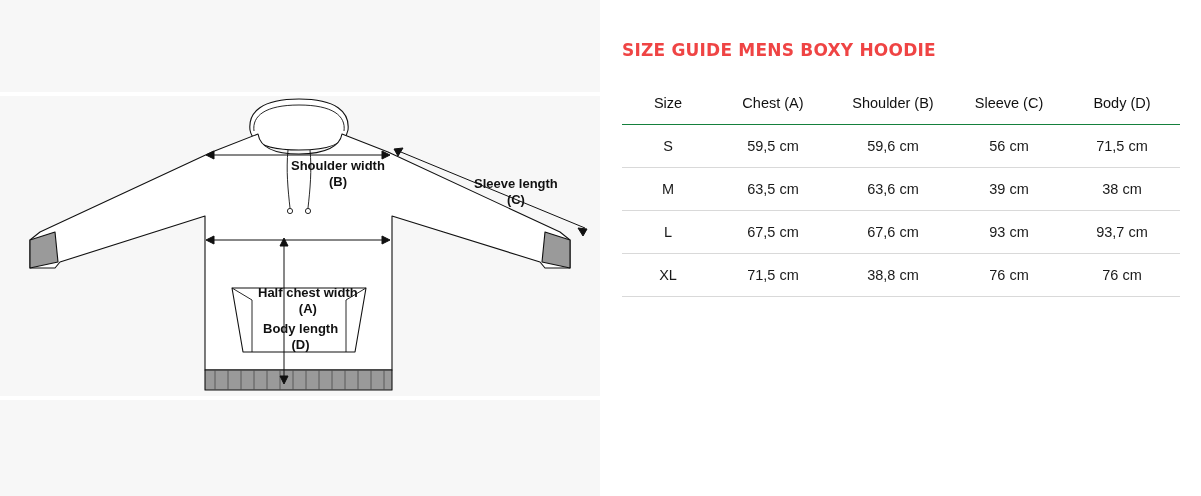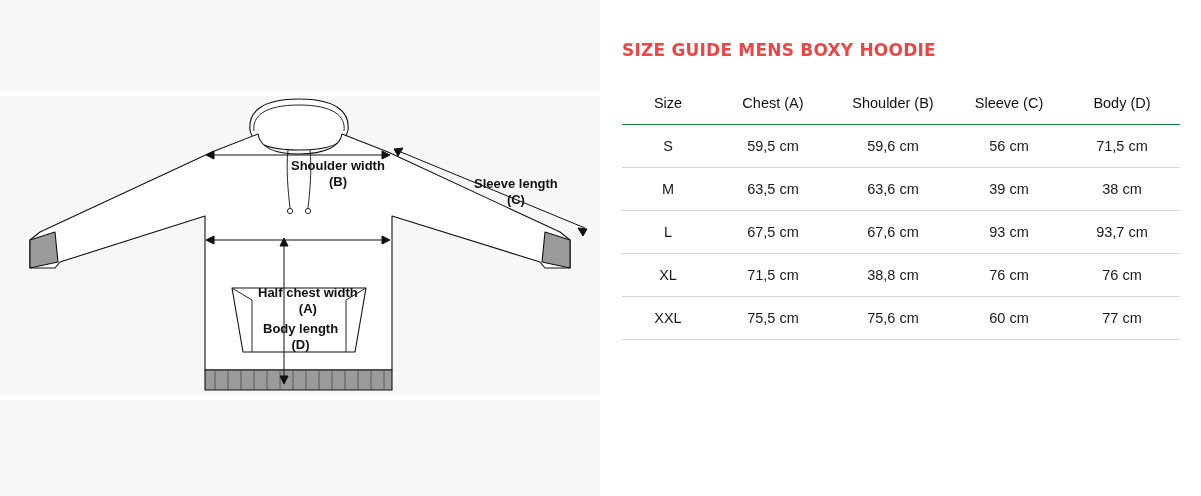--- a/index.html
+++ b/index.html
@@ -279,24 +279,17 @@
           <td>93 cm</td>
           <td>93,7 cm</td>
         </tr>
         <tr>
           <td>XL</td>
           <td>71,5 cm</td>
           <td>38,8 cm</td>
           <td>76 cm</td>
           <td>76 cm</td>
         </tr>
-        <tr>
-          <td>XXL</td>
-          <td>75,5 cm</td>
-          <td>75,6 cm</td>
-          <td>60 cm</td>
-          <td>77 cm</td>
-        </tr>
       </tbody>
     </table>
   </div>
 
 </div>
 
 </body></html>

